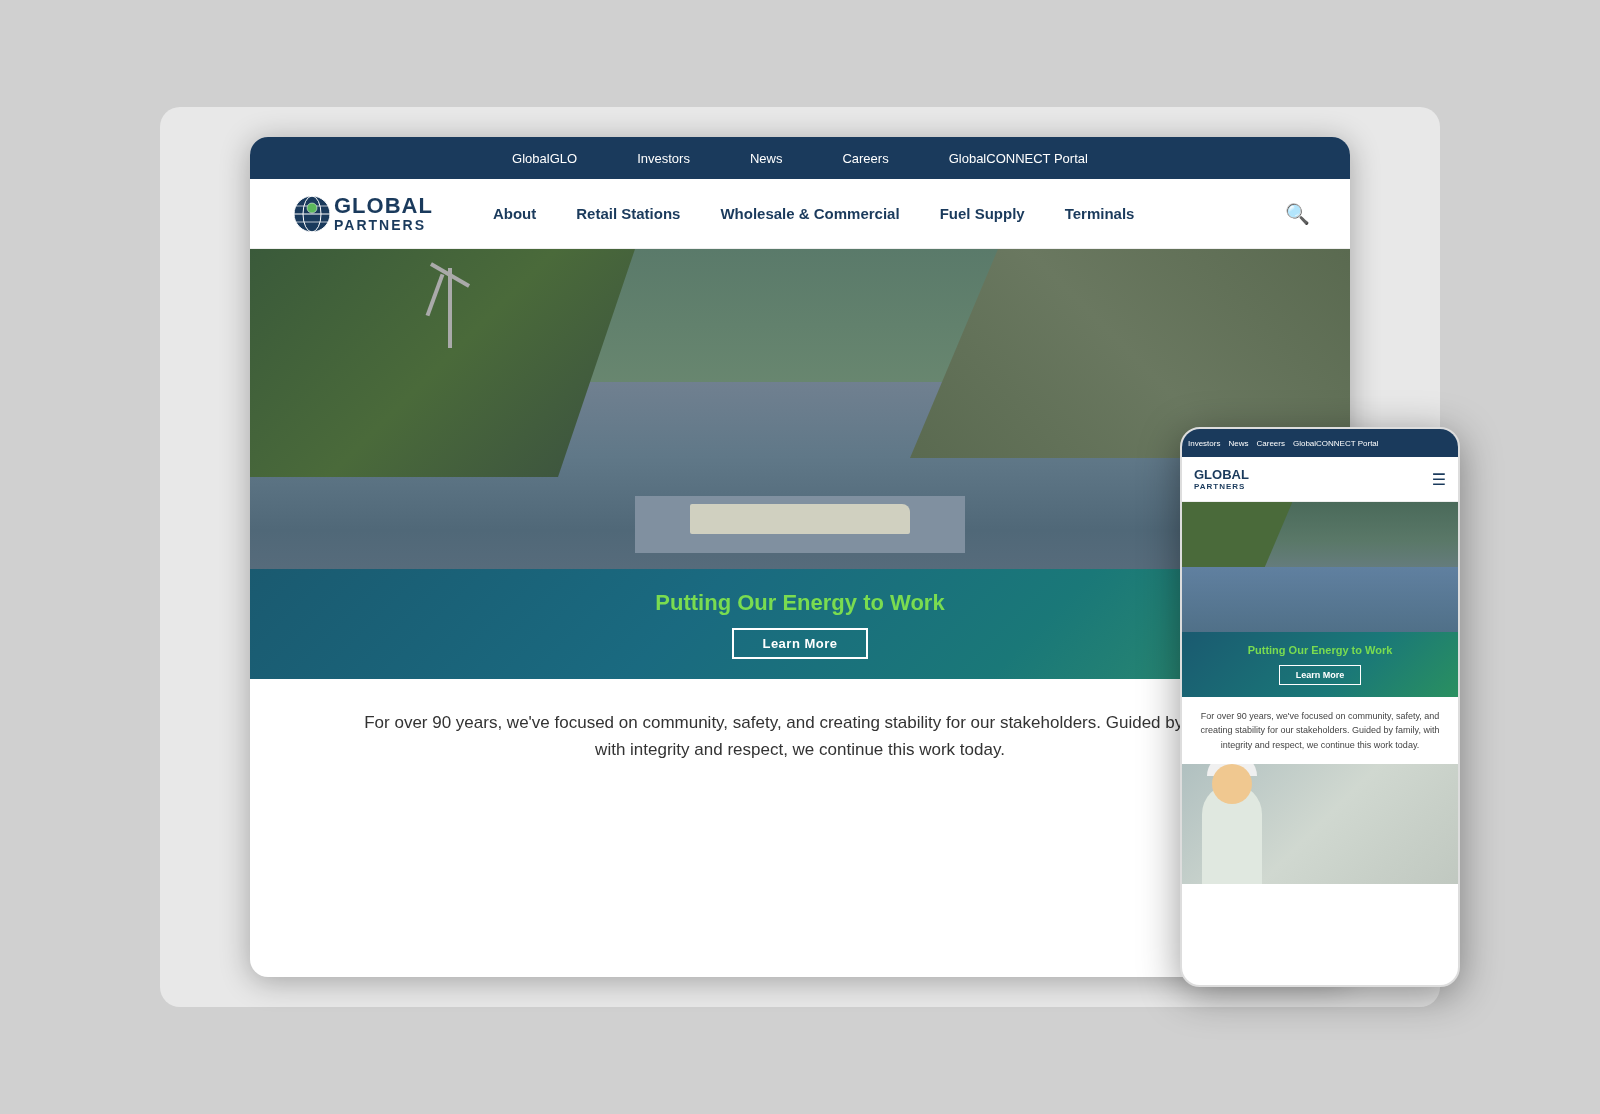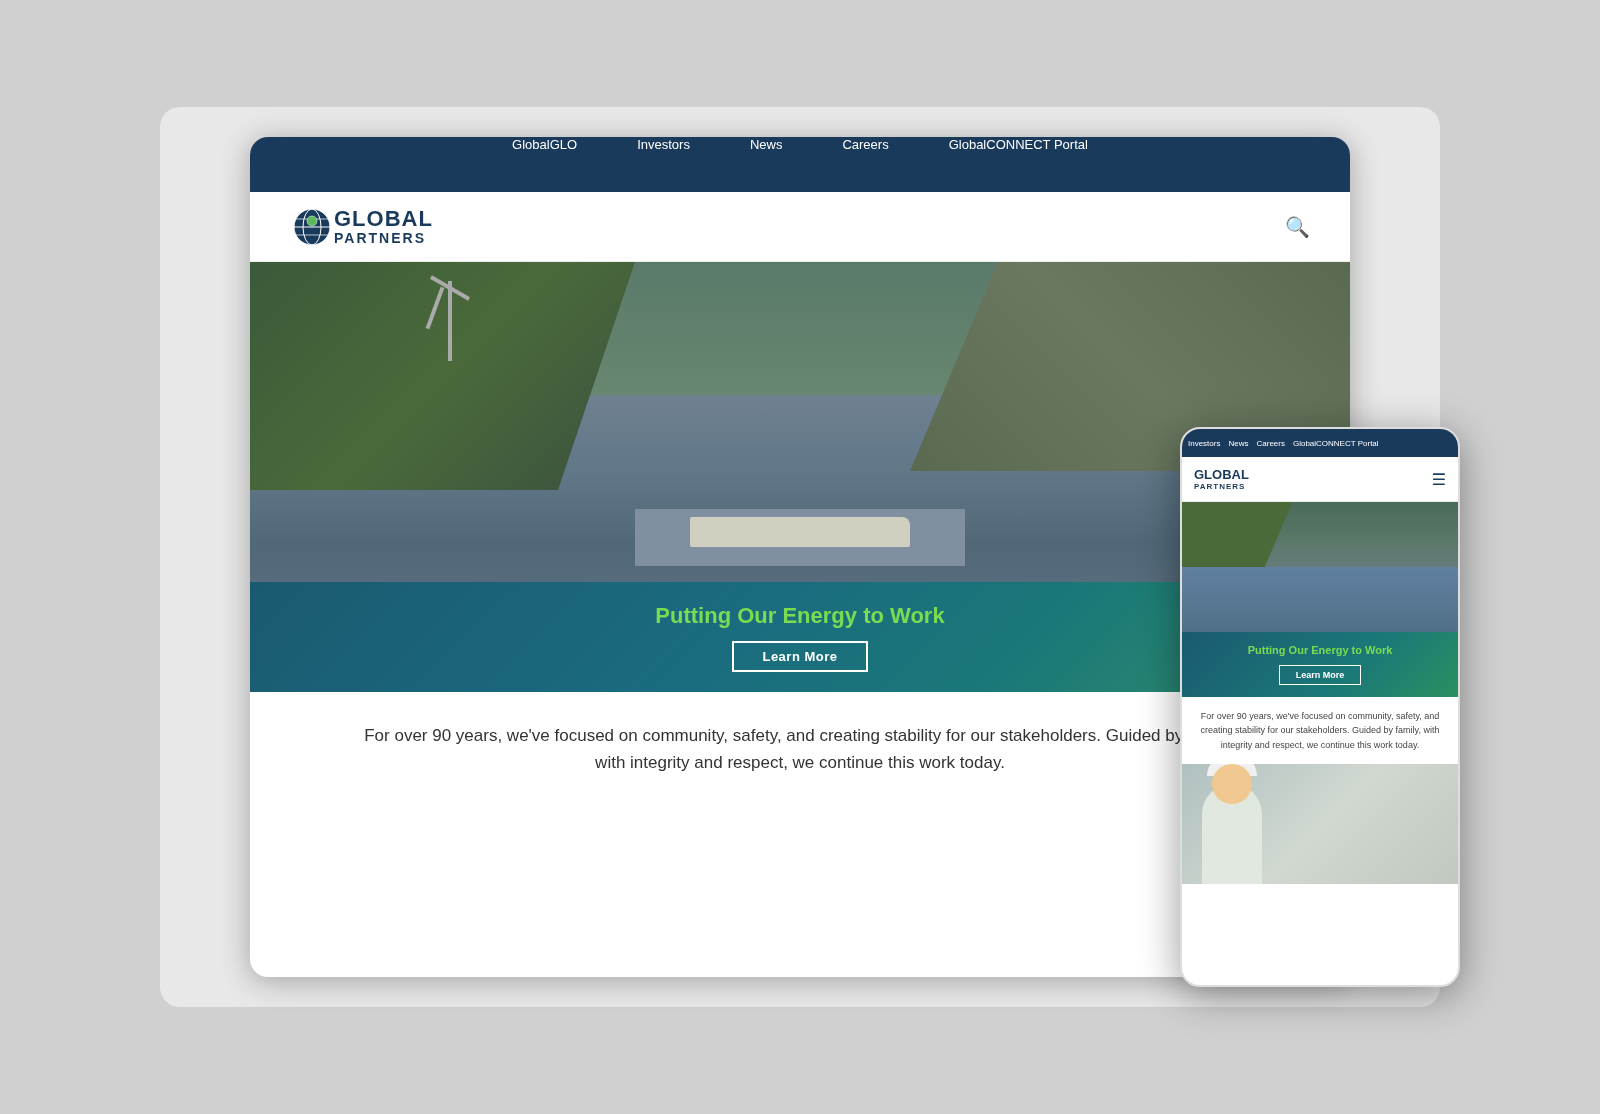--- a/index.html
+++ b/index.html
@@ -31,22 +31,23 @@
       background: #fff;
       border-radius: 18px;
       overflow: hidden;
       box-shadow: 0 4px 30px rgba(0,0,0,0.3);
       position: relative;
     }
 
     
     .top-nav {
       background: #1a3a5c;
-      height: 55px;
-      display: flex;
+      height: 42px;
+      display: flex;
+      align-items: center;
       justify-content: center;
       gap: 60px;
     }
 
     .top-nav a {
       color: #fff;
       text-decoration: none;
       font-size: 13px;
       font-weight: 500;
     }
@@ -439,20 +440,27 @@
           <line x1="6" y1="14" x2="38" y2="14" stroke="#fff" stroke-width="0.7"></line>
           <line x1="6" y1="30" x2="38" y2="30" stroke="#fff" stroke-width="0.7"></line>
 
           <circle cx="22" cy="16" r="5" fill="#5cb85c"></circle>
           <circle cx="22" cy="16" r="5" fill="none" stroke="#fff" stroke-width="0.5"></circle>
         </svg>
         <div class="logo-text">
           <span class="logo-global">GLOBAL</span>
           <span class="logo-partners">PARTNERS</span>
         </div>
+      </div>
+      <div class="main-nav-links">
+        <a>About</a>
+        <a>Retail Stations</a>
+        <a>Wholesale &amp; Commercial</a>
+        <a>Fuel Supply</a>
+        <a>Terminals</a>
       </div>
       <span class="search-icon">🔍</span>
     </nav>
 
     <div class="hero">
       <div class="hero-image">
         <div class="hero-scene">
           <div class="sky"></div>
           <div class="water"></div>
           <div class="land-left"></div>

